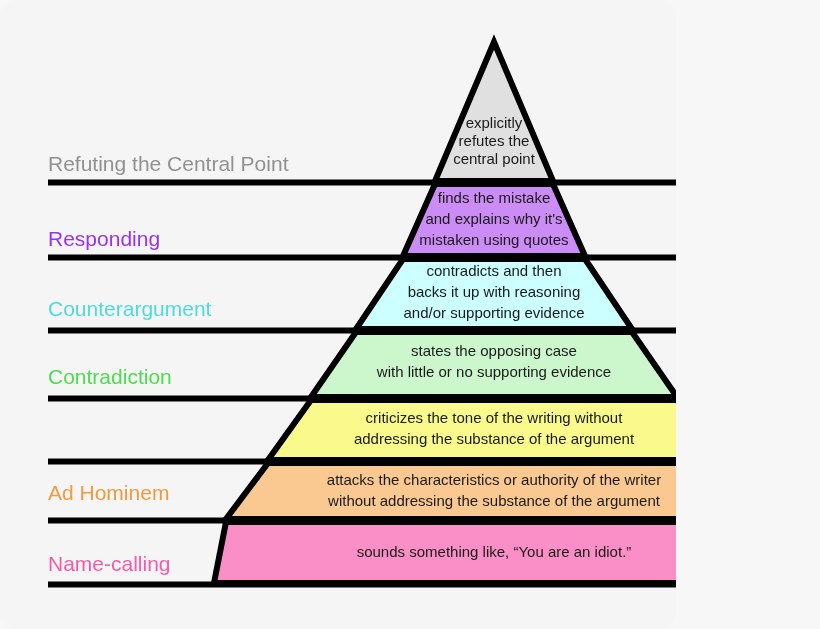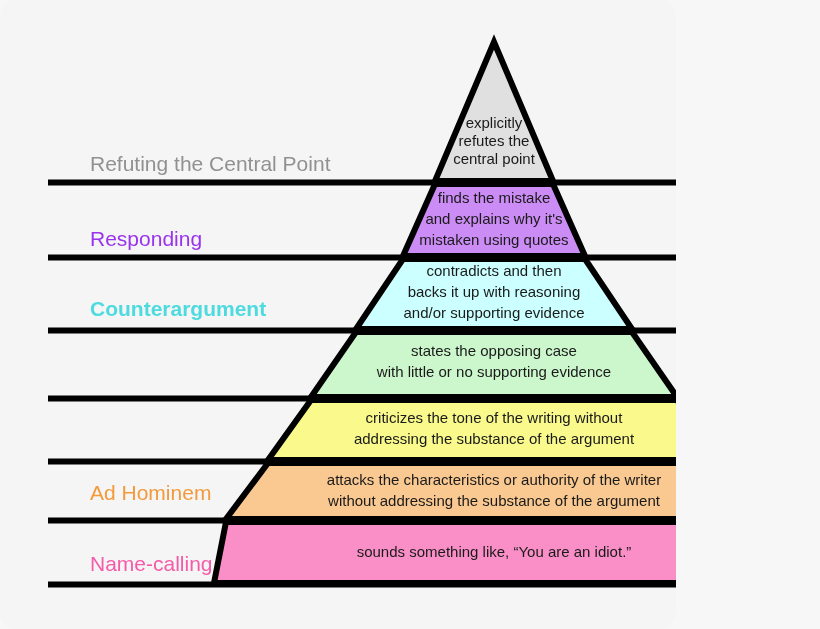--- a/index.html
+++ b/index.html
@@ -23,21 +23,20 @@
     width: 820px;
     height: 629px;
   }
   .tier-label {
     position: absolute;
     left: 48px;
     font-size: 21px;
     font-weight: 400;
     white-space: nowrap;
     letter-spacing: 0px;
-    margin-left: 42px;
   }
   .tier-text {
     font-family: "Liberation Sans", sans-serif;
     font-size: 15px;
     fill: #1a1a1a;
     text-anchor: middle;
     dominant-baseline: middle;
   }
 </style>
 </head>
@@ -97,17 +96,18 @@
       <line x1="48" y1="330.5" x2="820" y2="330.5" stroke="#000000" stroke-width="6"></line>
       <line x1="48" y1="398.5" x2="820" y2="398.5" stroke="#000000" stroke-width="6"></line>
       <line x1="48" y1="461.5" x2="820" y2="461.5" stroke="#000000" stroke-width="6"></line>
       <line x1="48" y1="520.5" x2="820" y2="520.5" stroke="#000000" stroke-width="6"></line>
       <line x1="48" y1="584.5" x2="820" y2="584.5" stroke="#000000" stroke-width="6"></line>
     </g>
   </svg>
 
   <div class="tier-label" style="top:152px;color:#919191;">Refuting the Central Point</div>
   <div class="tier-label" style="top:227px;color:#9933ee;">Responding</div>
-  <div class="tier-label" style="top:297px;color:#4ddbe0;font-weight:bold;">Counterargument</div>
+  <div class="tier-label" style="top:297px;color:#4ddbe0;">Counterargument</div>
+  <div class="tier-label" style="top:365px;color:#4ddd4d;">Contradiction</div>
   <div class="tier-label" style="top:481px;color:#f29a3c;">Ad Hominem</div>
   <div class="tier-label" style="top:552px;color:#f55ba8;">Name-calling</div>
 
 </div>
 
 </body></html>

